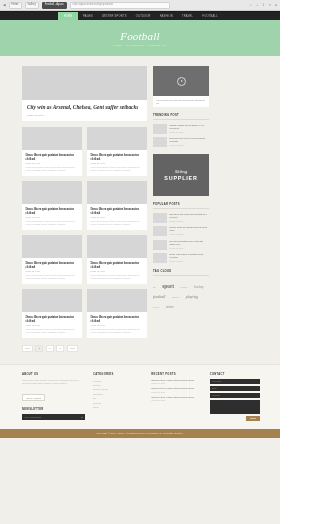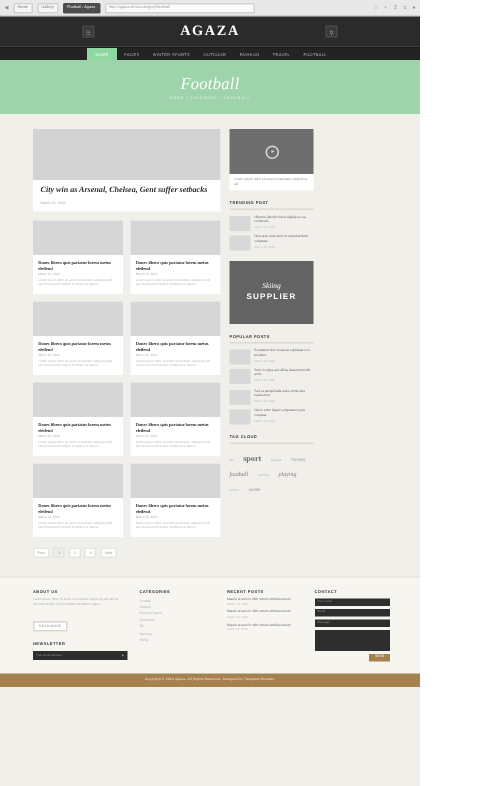--- a/index.html
+++ b/index.html
@@ -224,29 +224,20 @@
     <span class="bb-url">http://agaza.demo/category/football</span>
     <span class="bb-right">
       <span class="bb-ico">☆</span>
       <span class="bb-ico">+</span>
       <span class="bb-ico">↧</span>
       <span class="bb-ico">≡</span>
       <span class="bb-ico">●</span>
     </span>
   </div>
 
-  <div class="site-header">
-    <div class="hdr-square">
-        <span>☰</span>
-      </div>
-    <div class="logo">AGAZA</div>
-    <div class="hdr-square right">
-        <span>⚲</span>
-      </div>
-  </div>
 
   <div class="nav-bar">
     <div class="nav-item active">Home</div>
     <div class="nav-item">Pages</div>
     <div class="nav-item">Winter Sports</div>
     <div class="nav-item">Outdoor</div>
     <div class="nav-item">Fashion</div>
     <div class="nav-item">Travel</div>
     <div class="nav-item">Football</div>
   </div>

